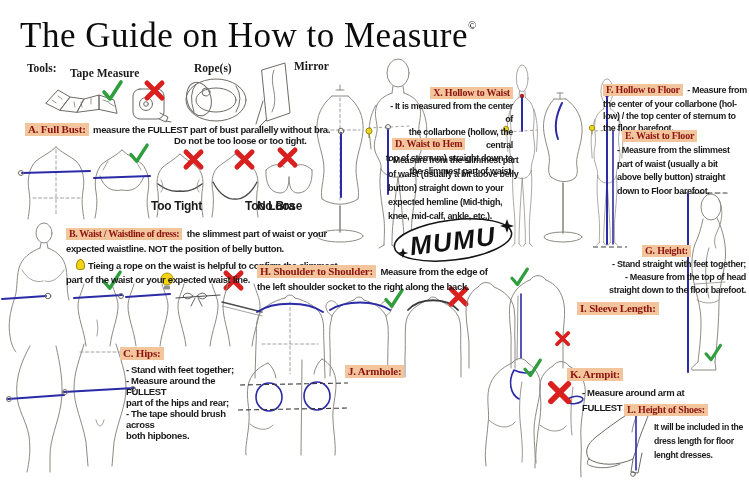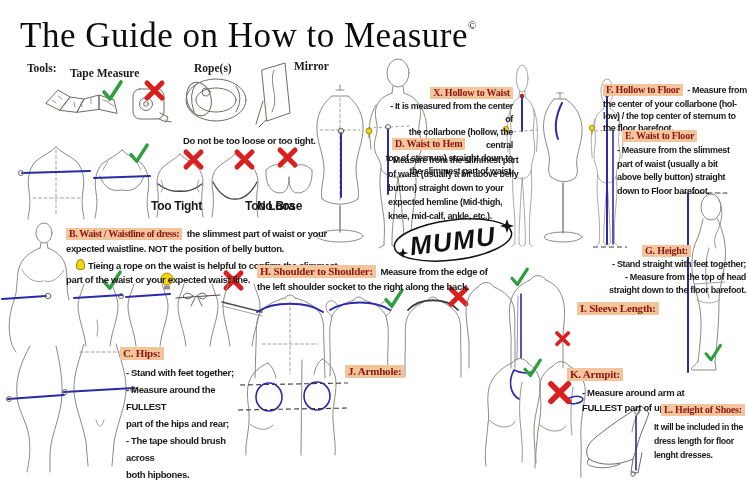--- a/index.html
+++ b/index.html
@@ -311,35 +311,39 @@
     </g>
   </svg>
 
   <div class="abs title" style="left:20px;top:16px;"><span>The Guide on How to Measure</span><sup>©</sup></div>
 
   <div class="abs toollab" style="left:27px;top:62px;">Tools:</div>
   <div class="abs toollab" style="left:70px;top:67px;">Tape Measure</div>
   <div class="abs toollab" style="left:194px;top:62px;">Rope(s)</div>
   <div class="abs toollab" style="left:294px;top:60px;">Mirror</div>
 
-  <div class="abs body" style="left:183px;top:134px;">Do not be too loose or too tight.</div>
+  <div class="abs" style="left:25px;top:119px;width:340px;">
+    <span class="chip">A. Full Bust:</span>
+    <span class="body">measure the FULLEST part of bust parallelly without bra.</span>
+  </div>
+  <div class="abs body" style="left:174px;top:134px;">Do not be too loose or too tight.</div>
   <div class="abs cap" style="left:151px;top:199px;">Too Tight</div>
   <div class="abs cap" style="left:203px;top:199px;margin-left:42px;">Too Loose</div>
   <div class="abs cap" style="left:257px;top:199px;">No Bra</div>
 
   <div class="abs" style="left:66px;top:224px;width:300px;line-height:15px;">
     <div><span class="chip chip-sm" style="letter-spacing:-.4px;">B. Waist / Waistline of dress:</span>
       <span class="body">the slimmest part of waist or your</span></div>
     <div class="body" style="line-height:15px;">expected waistline. NOT the position of belly button.</div>
     <div style="padding-left:10px;"><span class="bulbi"></span><span class="body">Tieing a rope on the waist is helpful to confirm the slimmest</span></div>
     <div class="body" style="line-height:15px;">part of the waist or your expected waist line.</div>
   </div>
 
   <div class="abs chip" style="left:120px;top:347px;">C. Hips:</div>
-  <div class="abs body" style="left:126px;top:364px;width:130px;line-height:17px;">- Stand with feet together;
+  <div class="abs body" style="left:126px;top:364px;width:130px;line-height:11px;">- Stand with feet together;
 - Measure around the FULLEST
 part of the hips and rear;
 - The tape should brush across
 both hipbones.</div>
 
   <div class="abs rt" style="left:385px;top:82px;width:128px;">
     <div><span class="chip chip-sm">X. Hollow to Waist</span></div>
     <div class="body body-sm" style="line-height:13px;">- It is measured from the center of
 the collarbone (hollow, the central
 top of sternum) straight down to
@@ -381,18 +385,18 @@
   </div>
 
   <div class="abs chip" style="left:577px;top:302px;">I. Sleeve Length:</div>
 
   <div class="abs chip" style="left:345px;top:365px;">J. Armhole:</div>
 
   <div class="abs chip" style="left:567px;top:368px;">K. Armpit:</div>
   <div class="abs body" style="left:582px;top:385px;width:125px;line-height:15px;">- Measure around arm at
 FULLEST part of upper arm</div>
 
-  <div class="abs chip chip-sm" style="left:661px;top:404px;">L. Height of Shoes:</div>
+  <div class="abs chip chip-sm" style="left:624px;top:404px;">L. Height of Shoes:</div>
   <div class="abs body body-xs" style="left:654px;top:420px;width:95px;">It will be included in the
 dress length for floor
 lenght dresses.</div>
 
 </div>
 
 </body></html>

